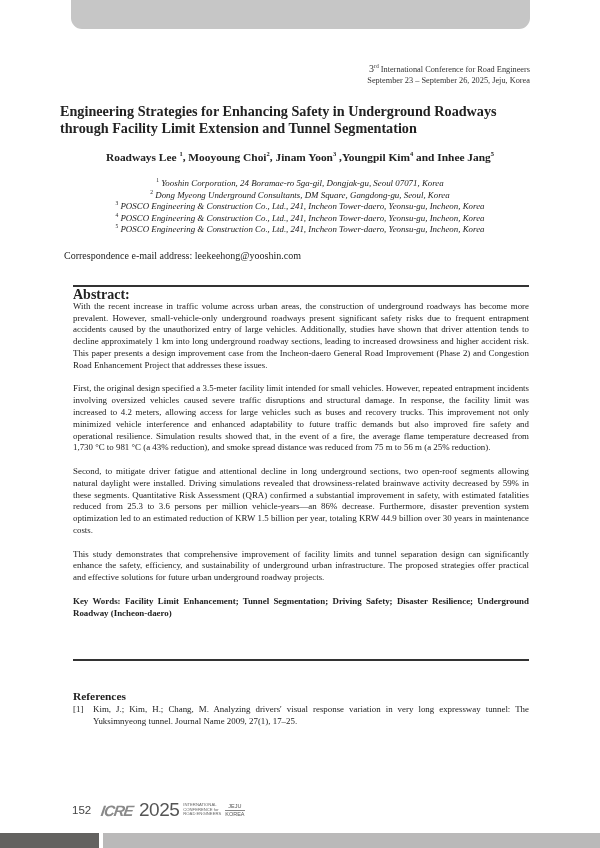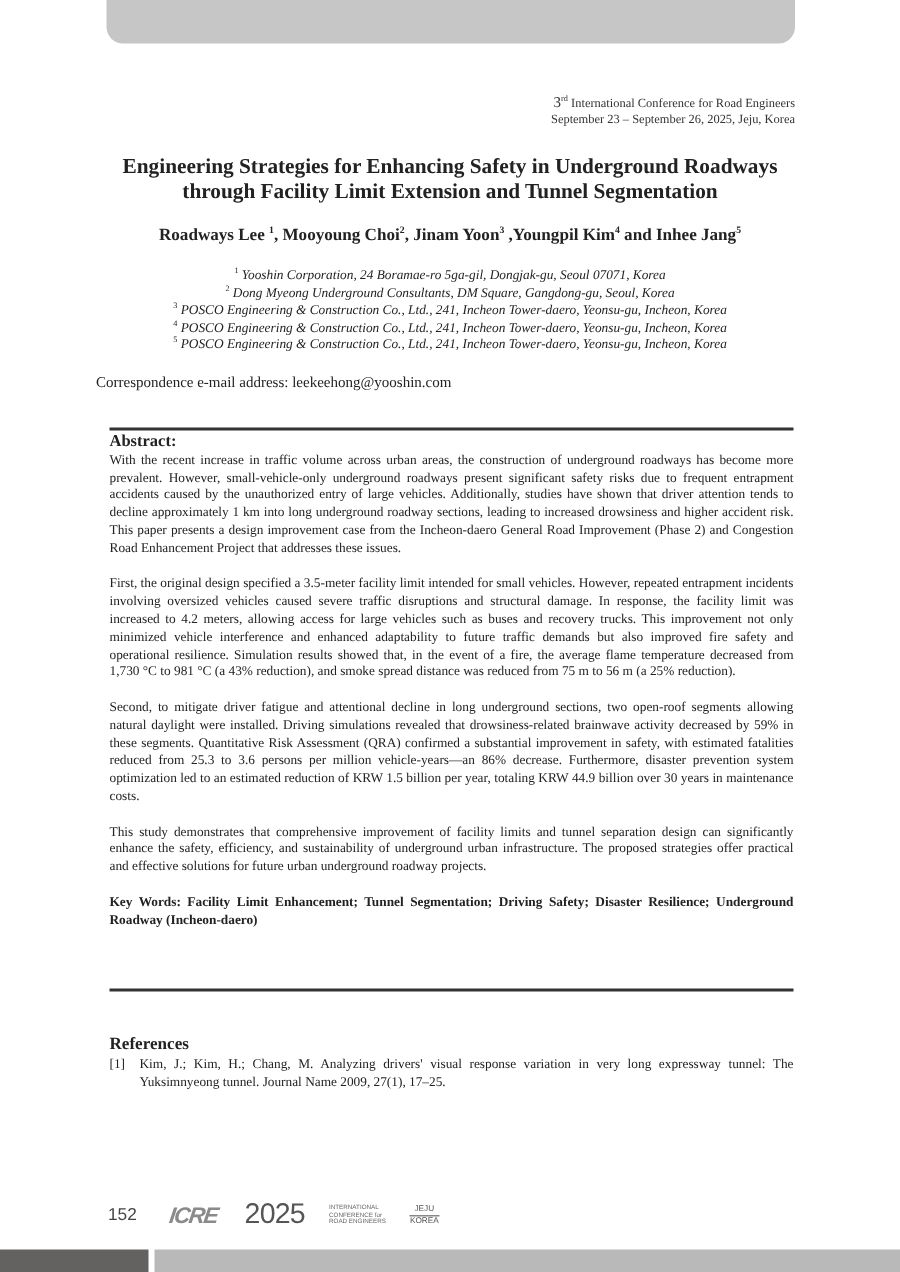--- a/index.html
+++ b/index.html
@@ -12,21 +12,21 @@
       position: absolute; left: 71px; top: 0; width: 459px; height: 29px;
       background: #c6c6c6; border-radius: 0 0 11px 11px;
     }
     .conf-header {
       position: absolute; right: 70px; top: 63px; text-align: right;
       font-size: 8.3px; line-height: 11px; color: #333;
     }
     .conf-header sup { font-size: 5.5px; vertical-align: 4px; line-height: 0; }
     .conf-header .num { font-size: 10px; }
     .title {
-      position: absolute; left: 60px; width: 480px; top: 103px; text-align: center;
+      position: absolute; left: 60px; width: 480px; top: 103px; 
       font-weight: bold; font-size: 14.2px; line-height: 17px; color: #222;
     }
     .authors {
       position: absolute; left: 60px; width: 480px; top: 150px; text-align: center;
       font-weight: bold; font-size: 11.4px; line-height: 14px; color: #222;
     }
     .authors sup { font-size: 6.5px; vertical-align: 5px; line-height: 0; }
     .affils {
       position: absolute; left: 60px; width: 480px; top: 178px; text-align: center;
       font-style: italic; font-size: 8.9px; line-height: 11.6px; color: #222;
@@ -34,33 +34,33 @@
     .affils sup { font-size: 5.5px; vertical-align: 4px; line-height: 0; font-style: normal; }
     .corr {
       position: absolute; left: 64px; width: 480px; top: 250px; 
       font-size: 10px; line-height: 11px; color: #222;
     }
     .rule { position: absolute; left: 73px; width: 456px; height: 1.6px; background: #333; }
     .abstract {
       position: absolute; left: 73px; width: 456px; top: 289px;
       font-size: 8.9px; line-height: 11.8px; text-align: justify; color: #222;
     }
-    .abstract h3 { margin: 0; font-size: 11px; font-weight: bold; line-height: 11.8px; }
+    .abstract h3 { margin: 0; font-size: 14px; font-weight: bold; line-height: 11.8px; }
     .abstract p { margin: 0 0 11.8px 0; }
     .keywords { font-weight: bold; }
     .refs {
       position: absolute; left: 73px; width: 456px; top: 689px;
       font-size: 8.9px; line-height: 11.8px; color: #222;
     }
     .refs h3 { margin: 0 0 1px 0; font-size: 11.4px; font-weight: bold; line-height: 14px; }
     .ref-item { display: flex; text-align: justify; }
     .ref-num { width: 20px; flex: none; }
     .footer-row {
       position: absolute; left: 72px; top: 800px; height: 20px;
-      display: flex; align-items: center; gap: 22px; color: #5a5a5a;
+      display: flex; align-items: center; gap: 10px; color: #5a5a5a;
       font-family: "Liberation Sans", "DejaVu Sans", sans-serif;
     }
     .page-num { font-size: 11.5px; color: #444; }
     .logo-mark {
       font-size: 15px; font-weight: bold; font-style: italic; letter-spacing: -1px;
       color: #8a8a8a; transform: skewX(-8deg);
     }
     .logo-year { font-size: 19px; font-weight: normal; color: #555; letter-spacing: -0.5px; margin-left: -4px; }
     .logo-text { font-size: 4.2px; line-height: 4.8px; color: #666; margin-left: -6px; }
     .logo-loc { font-size: 5.5px; line-height: 7px; color: #555; text-align: center; margin-left: -6px; }

